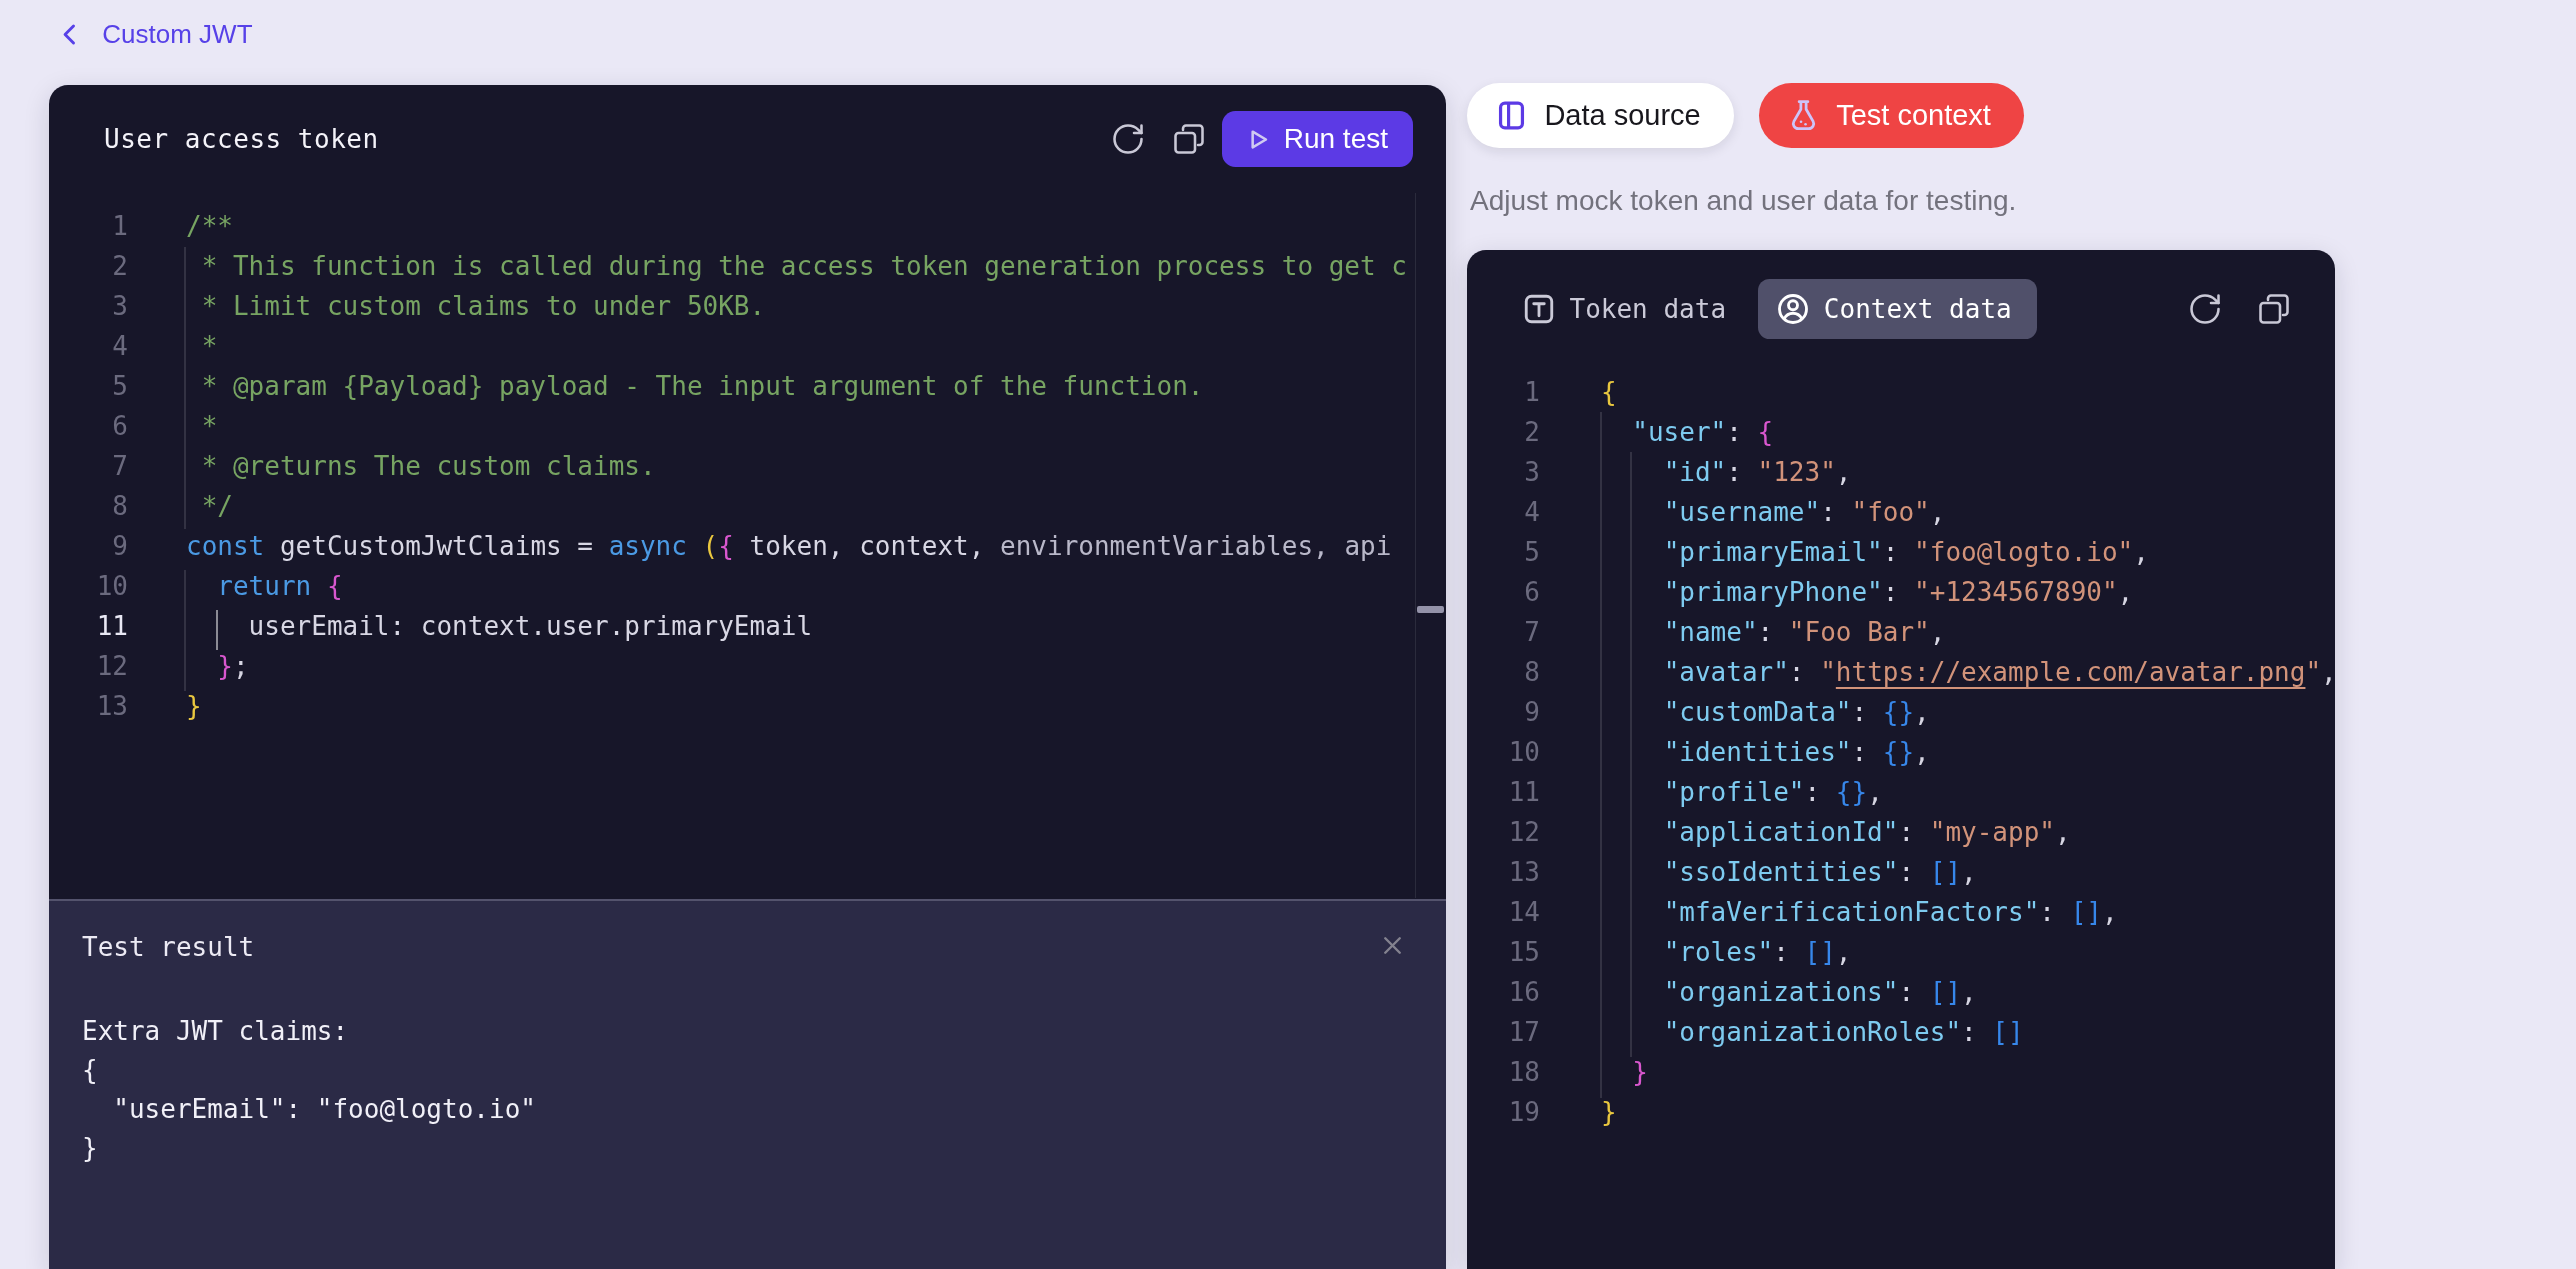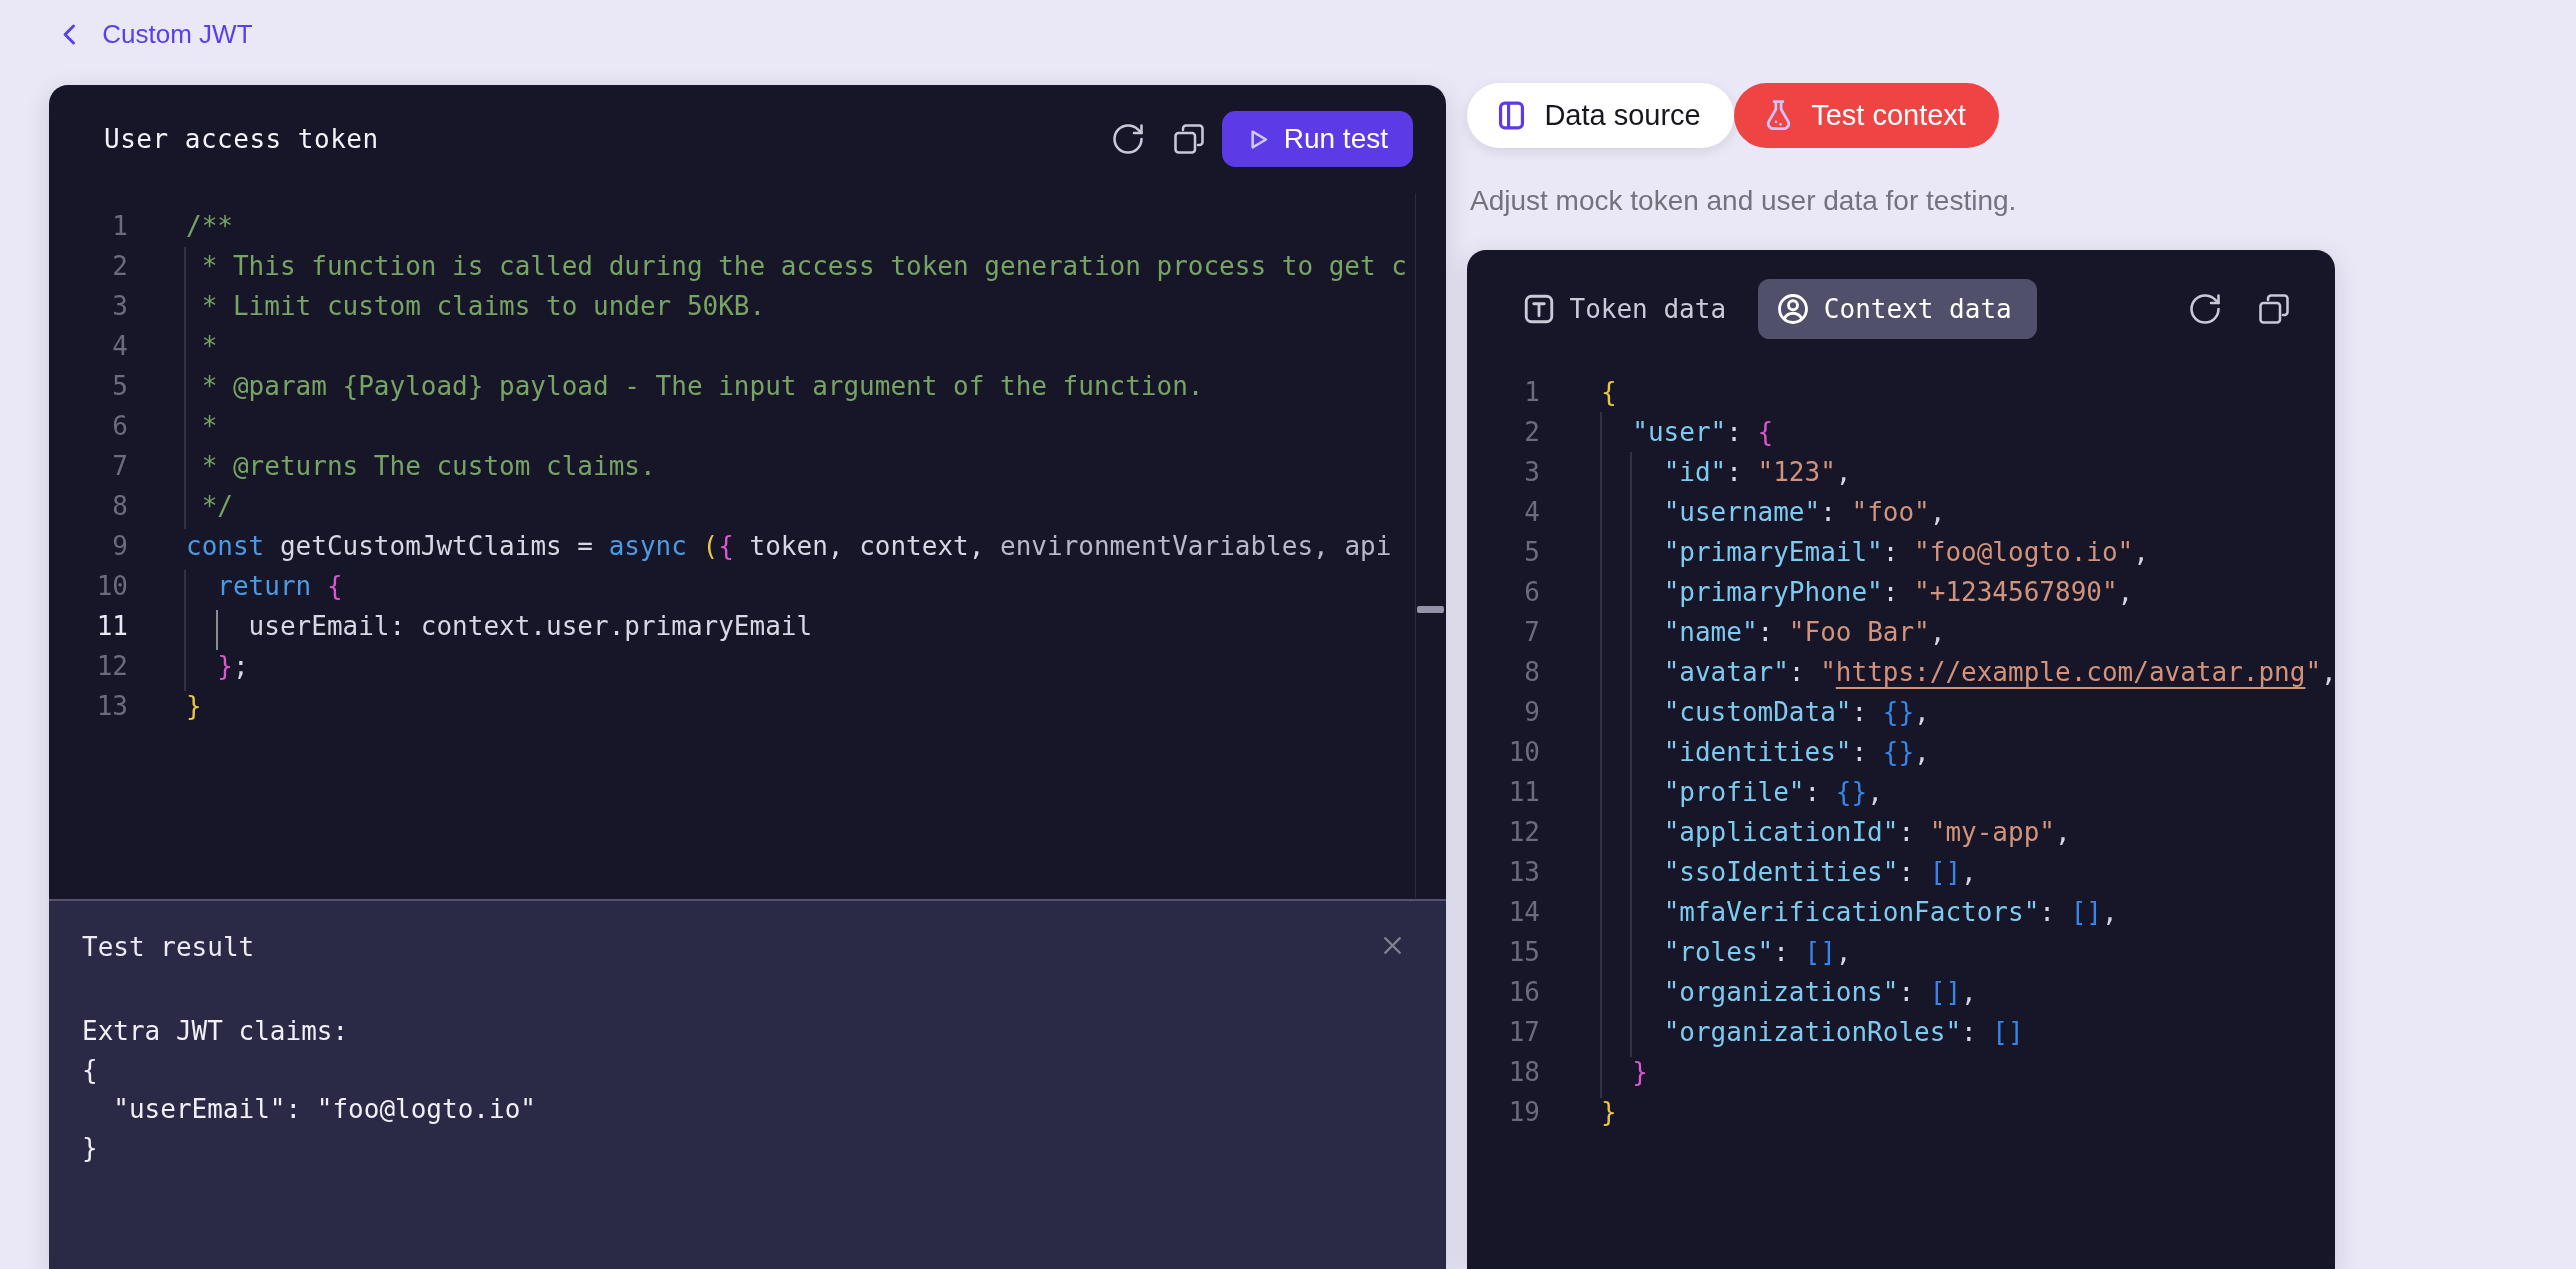--- a/index.html
+++ b/index.html
@@ -47,21 +47,21 @@
 
   
   .divider { position:absolute; left:0; right:0; top:814px; height:2.9px; background:#54536d; }
   .test-result { position:absolute; left:0; right:0; top:816px; bottom:0; background:#2b2a46; }
   .tr-title { position:absolute; left:33px; top:31px; font:500 26px "DejaVu Sans Mono",monospace; color:#eceaf4; }
   .tr-close { position:absolute; right:33px; top:23px; }
   .tr-close svg { stroke:#83828f; stroke-width:2; stroke-linecap:round; }
   .tr-body { position:absolute; left:33px; top:111px; font:26px/39px "DejaVu Sans Mono",monospace; color:#f1f0f8; white-space:pre; }
 
   
-  .pill-row { position:absolute; left:1467px; top:83px; display:flex; }
+  .pill-row { position:absolute; left:1467px; top:83px; display:flex; gap:25px; }
   .pill { height:65px; border-radius:33px; display:flex; align-items:center; gap:15.4px; padding:0 33px 0 27px; font:500 29px "Liberation Sans",sans-serif; border:none; cursor:pointer; }
   .pill.light { background:#ffffff; color:#18171d; box-shadow:0 3.8px 11.5px rgba(23,22,41,.10); }
   .pill.purple { background:#ef4444; color:#ffffff; }
   .caption { position:absolute; left:1470px; top:182px; width:1076px; font:28px/38px "Liberation Sans",sans-serif; color:#73727d; }
 
   
   .rp-header { position:absolute; top:0; left:0; right:0; height:117px; display:flex; align-items:center; padding:0 40px 0 54px; }
   .tab { display:flex; align-items:center; gap:12.5px; font:26px "DejaVu Sans Mono",monospace; color:#cbcad8; background:transparent; border:none; cursor:pointer; }
   .tab.active { background:#50506a; color:#ffffff; border-radius:11.5px; height:60px; padding:0 25px 0 17.3px; margin-left:32px; }
   .tab svg { stroke:#cbcad8; fill:none; stroke-width:1.9; stroke-linecap:round; stroke-linejoin:round; }

